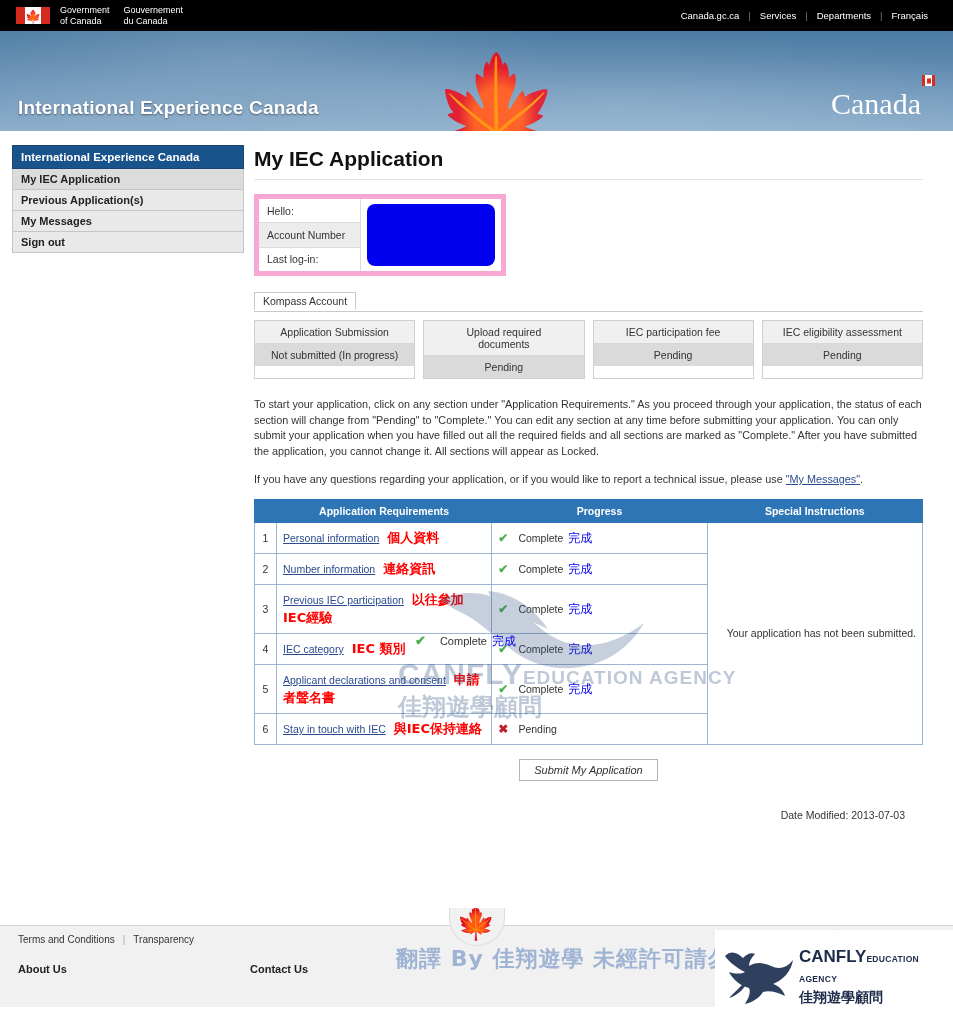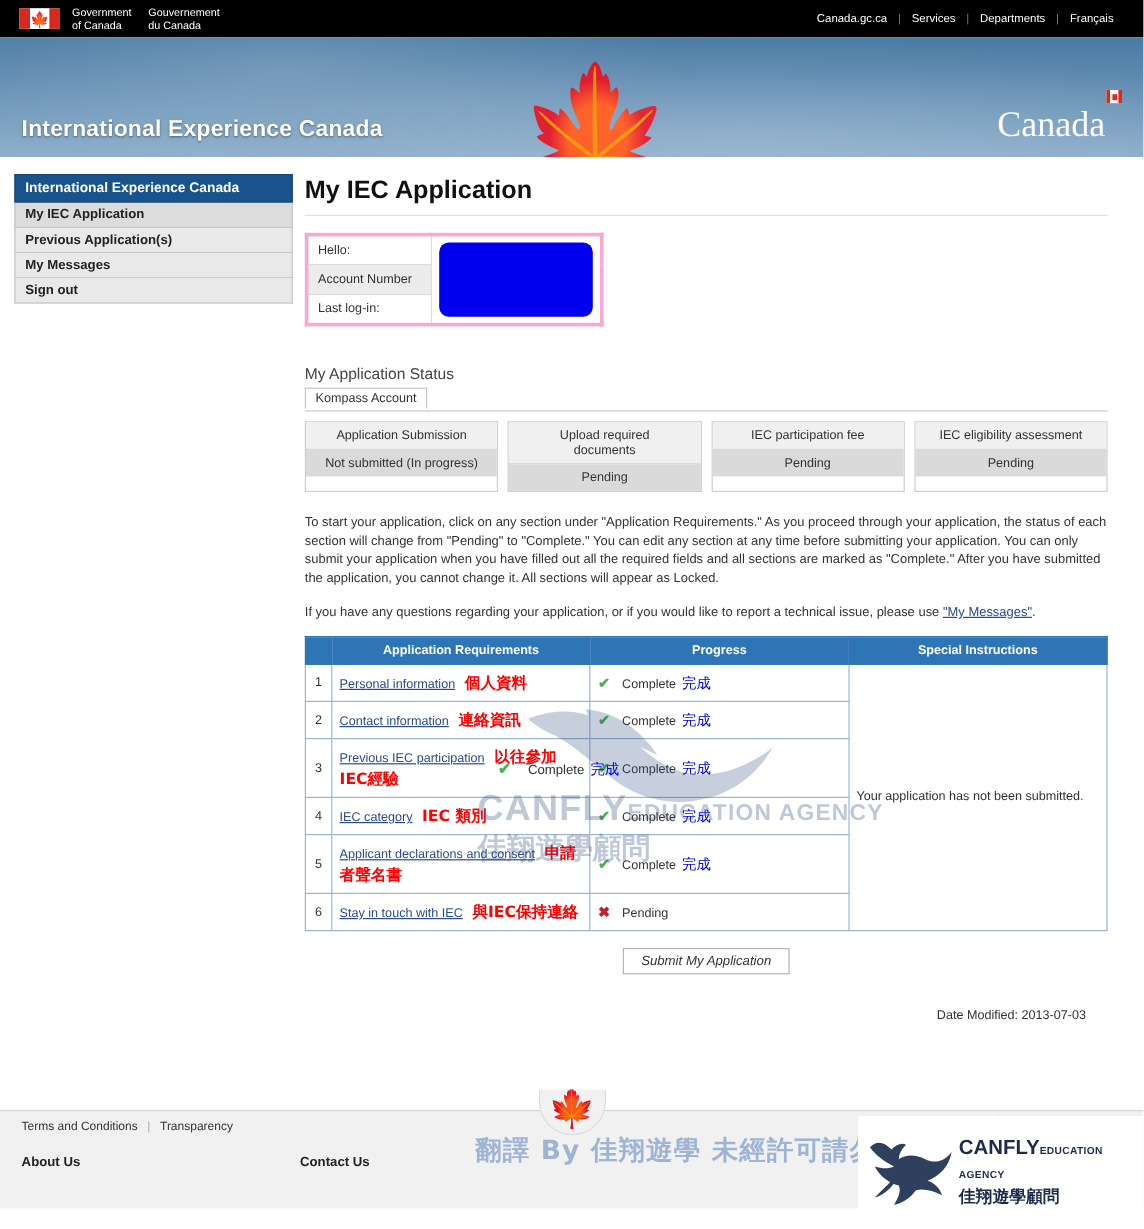--- a/index.html
+++ b/index.html
@@ -118,21 +118,21 @@
 
   
   .main { flex:1; padding:12px 18px 0 10px; min-width:0; }
   .page-title {
     font-size:21px; font-weight:bold; color:#111; margin:4px 0 8px;
     font-family:"Liberation Sans", sans-serif;
   }
   .title-rule { border-bottom:1px solid #e2e2e2; margin-bottom:14px; }
 
   .info-table {
-    border-collapse:collapse; border:3px solid #f9a8d4; margin-bottom:32px;
+    border-collapse:collapse; border:5px solid #f9a8d4; margin-bottom:16px;
   }
   .info-table td { border:1px solid #dcdcdc; font-size:10.5px; padding:5px 8px; }
   .info-table td.label { background:#fff; color:#333; width:104px; }
   .info-table tr:nth-child(2) td.label { background:#ececec; }
   .info-table td.redact { padding:5px 6px; vertical-align:middle; }
   .redact-box {
     width:128px; height:62px; background:#0000ee; border-radius:8px;
   }
 
   .section-head {
@@ -205,21 +205,21 @@
   .req-table td {
     border:1px solid #9ab6d4; font-size:10.5px; padding:6px 6px; color:#333;
     vertical-align:middle; height:30px;
   }
   .req-table td.num { width:22px; text-align:center; color:#333; }
   .req-table td.reqname a {
     color:#2a4b8d; text-decoration:underline; font-size:10.5px;
   }
   .req-table td.progress { width:148px; }
   .req-table td.special {
-    width:210px; text-align:left; color:#333; line-height:15px;
+    width:210px; text-align:right; color:#333; line-height:15px;
   }
   .zh-red {
     color:#ff0000; font-weight:bold; font-size:13px;
     margin-left:8px; font-family:"DejaVu Sans", sans-serif;
   }
   .zh-blue {
     color:#0000ee; font-weight:normal; font-size:12px;
     margin-left:5px; font-family:"DejaVu Sans", sans-serif;
   }
   .chk { color:#4caf50; font-weight:bold; font-size:12px; margin-right:10px; }
@@ -389,21 +389,20 @@
         </tr>
         <tr>
           <td class="label">Account Number</td>
         </tr>
         <tr>
           <td class="label">Last log-in:</td>
         </tr>
       </tbody>
         </table>
 
-      <div class="section-head">My Application Status</div>
 
       <div class="tabstrip">
         <div class="rule"></div>
         <div class="tab">Kompass Account</div>
       </div>
 
       <div class="status-row">
         <div class="status-box">
           <div class="sb-title">Application Submission</div>
           <div class="sb-val">Not submitted (In progress)</div>
@@ -445,21 +444,21 @@
               <a href="#">Personal information</a><span class="zh-red">個人資料</span>
             </td>
             <td class="progress">
               <span class="chk">✔</span><span>Complete</span><span class="zh-blue">完成</span>
             </td>
             <td class="special" rowspan="6">Your application has not been submitted.</td>
           </tr>
           <tr>
             <td class="num">2</td>
             <td class="reqname">
-              <a href="#">Contact information</a><span class="zh-red">連絡資訊</span>
+              <a href="#">Number information</a><span class="zh-red">連絡資訊</span>
             </td>
             <td class="progress">
               <span class="chk">✔</span><span>Complete</span><span class="zh-blue">完成</span>
             </td>
           </tr>
           <tr>
             <td class="num">3</td>
             <td class="reqname">
               <a href="#">Previous IEC participation</a><span class="zh-red">以往參加IEC經驗</span>
             </td>

